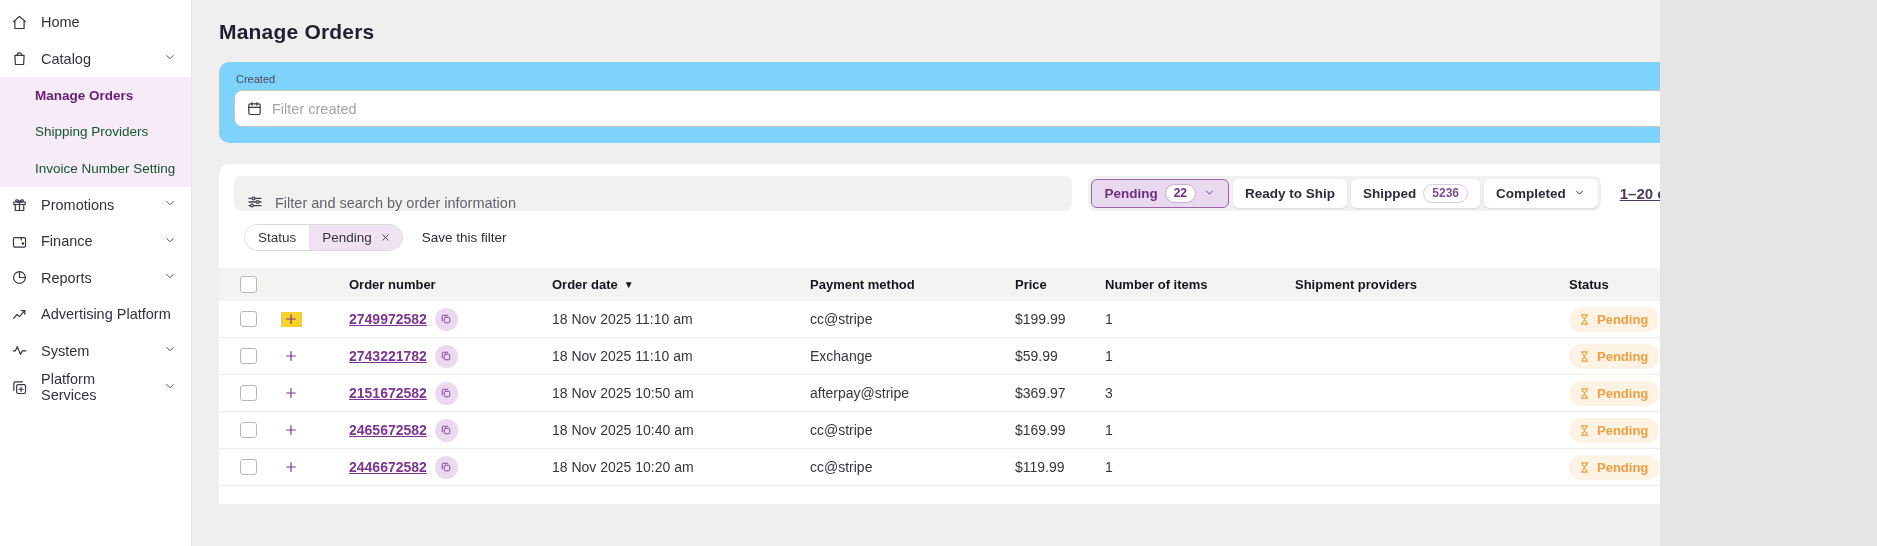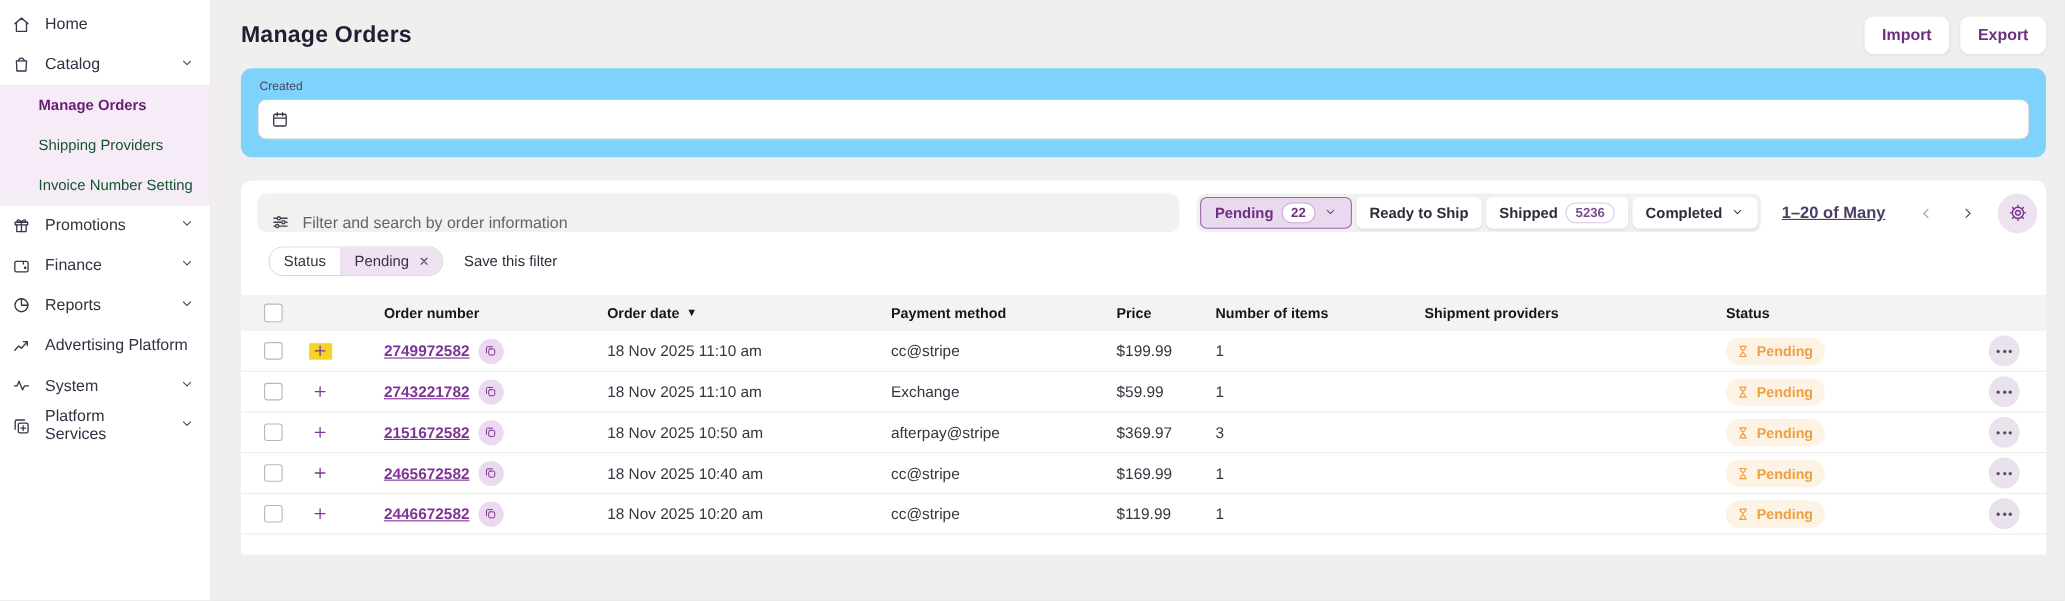--- a/index.html
+++ b/index.html
@@ -1,18 +1,18 @@
 <!DOCTYPE html>
 <html><head>
 <meta charset="utf-8">
 <style>
   * { margin:0; padding:0; box-sizing:border-box; }
   html,body { background:#e6e5e3; }
   body { font-family:"Liberation Sans", sans-serif; }
-  #page { position:relative; width:1877px; height:546px; background:#f0efed; overflow:hidden; color:#38343f;padding-left:24px; }
+  #page { position:relative; width:1660px; height:546px; background:#f0efed; overflow:hidden; color:#38343f;padding-left:24px; }
 
   
   .sidebar { position:absolute; left:0; top:0; width:192px; height:546px; background:#fff; border-right:1px solid #e9e7e4; padding-top:4px; }
   .nav-item { height:36.5px; display:flex; align-items:center; gap:13px; padding:0 14px 0 11px; font-size:14.5px; color:#343041; cursor:pointer; }
   .nav-item svg { width:17px; height:17px; flex:0 0 auto; stroke:#3a3547; }
   .nav-item .chev { margin-left:auto; } .nav-item .chev svg { width:14px; height:14px; stroke:#4a4754; }
   .section-active { background:#f6ecf8; }
   .nav-item.active-parent { color:#6d2f82; font-weight:700; }
   .nav-item.active-parent svg { stroke:#6d2f82; }
   .sub-item { height:36.5px; display:flex; align-items:center; padding:0 14px 0 35px; font-size:13.5px; color:#14532d; cursor:pointer; }
@@ -201,20 +201,21 @@
       <button class="btn">Export</button>
     </div>
 
     <div class="card1">
       <div class="field-label">Created</div>
       <div class="date-input">
         <svg viewBox="0 0 24 24">
             <rect x="4" y="5.5" width="16" height="15" rx="2"></rect>
             <path d="M4 10.5h16M8.5 3.5v4M15.5 3.5v4"></path>
           </svg>
+        <input type="text" placeholder="Filter created" style="">
       </div>
     </div>
 
     <div class="card2">
 
       <div class="toolbar">
         <div class="searchbar">
           <svg viewBox="0 0 24 24">
               <path d="M4 7.3h16M4 12h16M4 16.7h16"></path>
               <circle cx="10" cy="7.3" r="1.9" fill="#fff"></circle>

